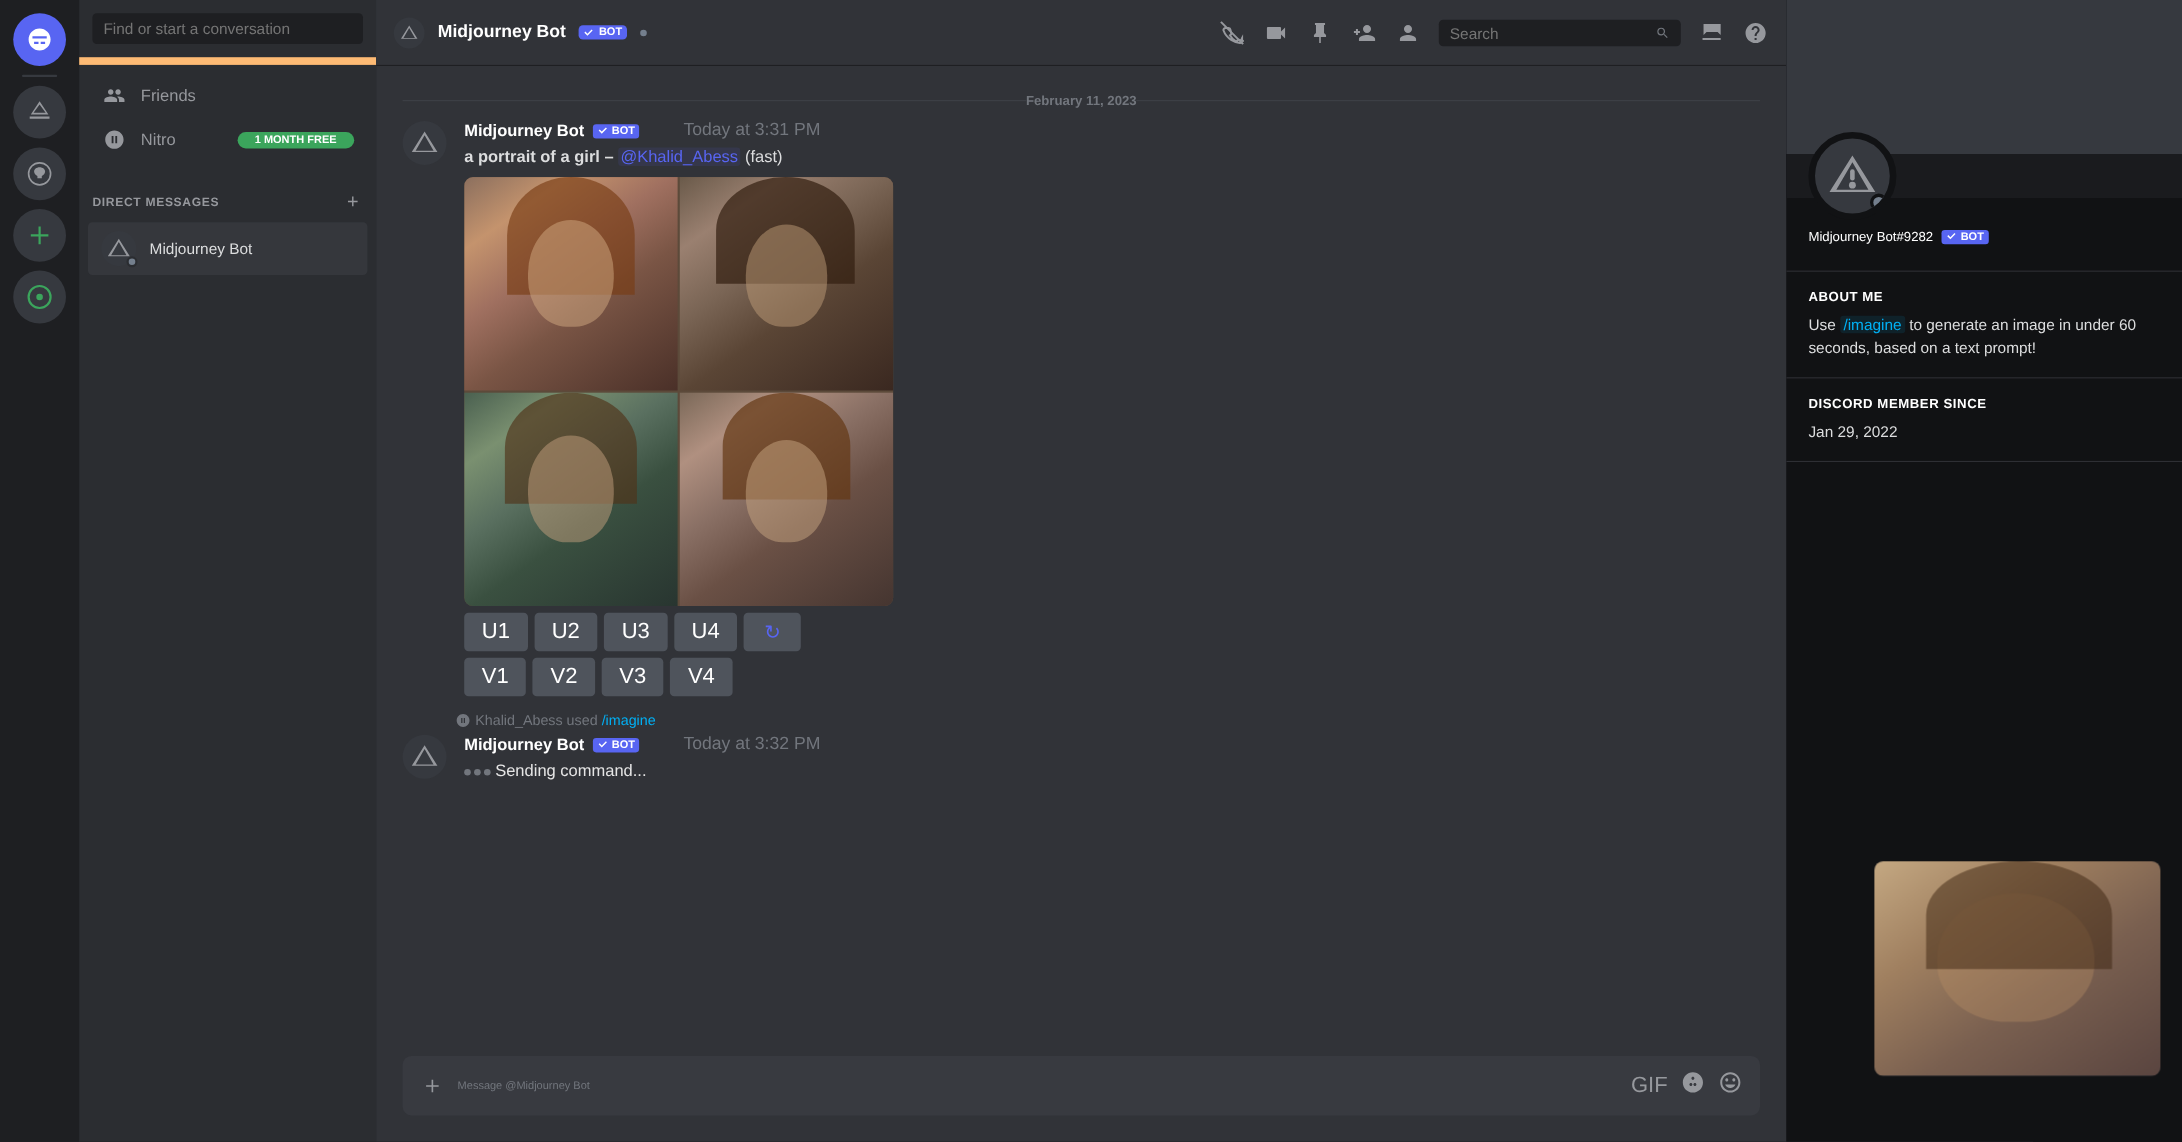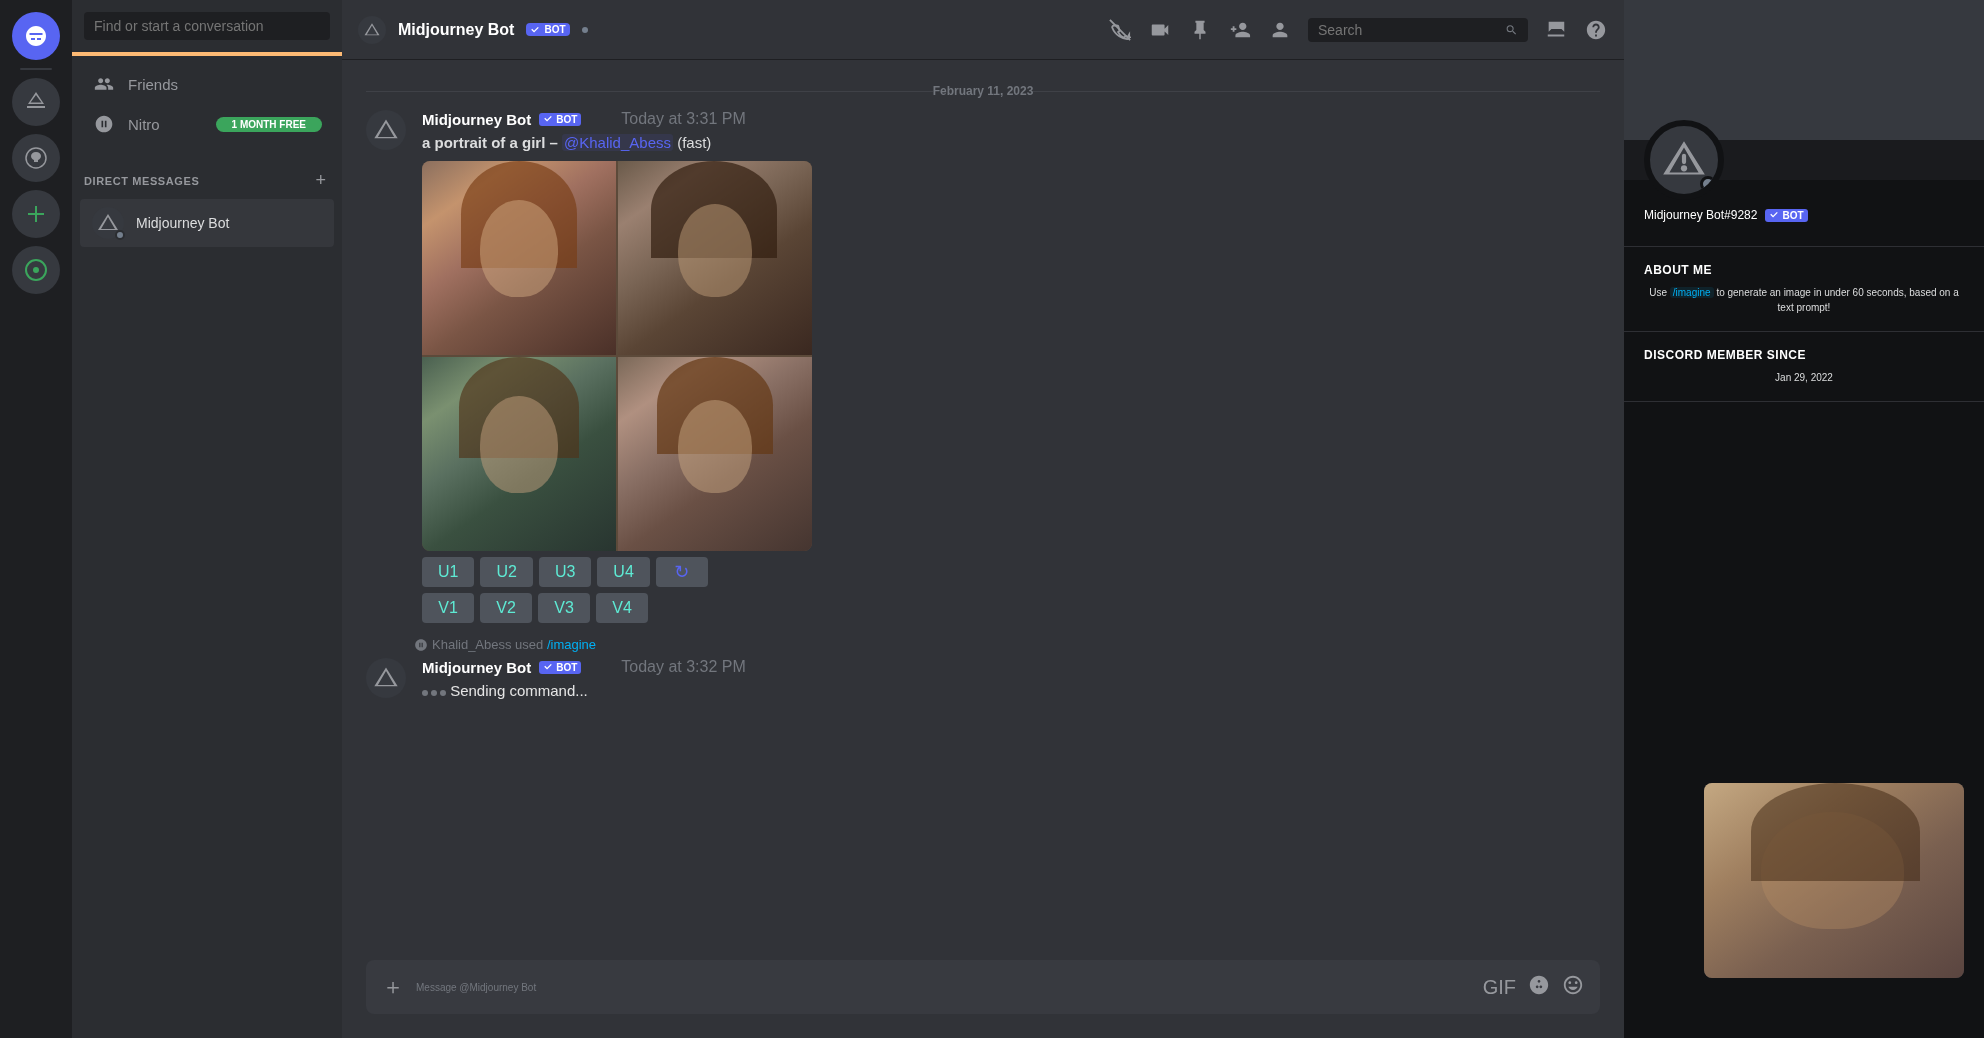--- a/index.html
+++ b/index.html
@@ -53,21 +53,21 @@
     
     .dm-sidebar {
       width: 270px;
       background: #2b2d31;
       display: flex;
       flex-direction: column;
       flex-shrink: 0;
     }
     .dm-search-box {
       padding: 12px;
-      border-bottom: 4px solid #fdba74;
+      border-bottom: 7px solid #fdba74;
     }
     .dm-search-input {
       width: 100%;
       background: #1e1f22;
       border: none;
       border-radius: 4px;
       padding: 6px 10px;
       color: #72767d;
       font-size: 14px;
       outline: none;
@@ -344,25 +344,25 @@
 
     
     .action-buttons-row {
       display: flex;
       gap: 6px;
       margin-top: 6px;
       flex-wrap: wrap;
     }
     .action-btn {
       background: #4f545c;
-      color: #5eead4;
+      color: #ffffff;
       border: none;
       border-radius: 4px;
       padding: 6px 16px;
-      font-size: 16px;
+      font-size: 20px;
       font-weight: 500;
       cursor: pointer;
       min-width: 52px;
       text-align: center;
     }
     .action-btn.refresh-btn {
       background: #4f545c;
       color: #5865f2;
       font-size: 18px;
       padding: 4px 10px;
@@ -478,24 +478,23 @@
       border-bottom: 1px solid #2e2f34;
     }
     .profile-section-title {
       font-size: 12px;
       font-weight: 700;
       color: #ffffff;
       letter-spacing: 0.5px;
       margin-bottom: 8px;
     }
     .profile-section-text {
-      font-size: 10px;
+      font-size: 14px;
       color: #dcddde;
       line-height: 1.5;
-      text-align: center;
     }
     .profile-section-text .highlight {
       color: #00b0f4;
       background: rgba(0,176,244,0.1);
       border-radius: 3px;
       padding: 0 3px;
     }
     .profile-note {
       padding: 16px 20px;
     }

